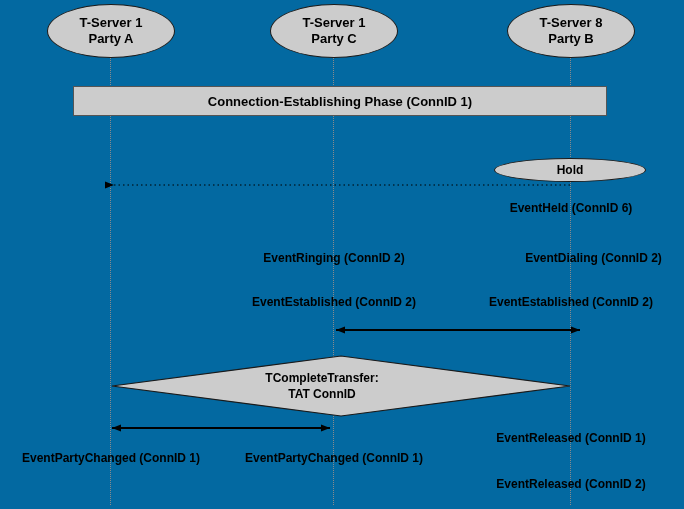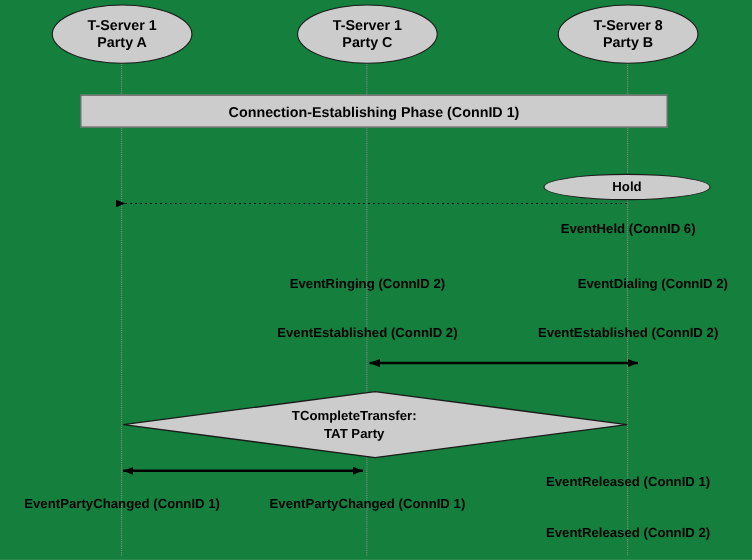--- a/index.html
+++ b/index.html
@@ -7,21 +7,21 @@
     padding: 0;
     background: #ffffff;
   }
   body {
     font-family: "Liberation Sans", sans-serif;
   }
   #diagram {
     position: relative;
     width: 684px;
     height: 509px;
-    background: #15803d;
+    background: #0369a1;
     overflow: hidden;
   }
   .lifeline {
     position: absolute;
     width: 0;
     border-left: 1px dotted #8a8a8a;
   }
   .actor {
     position: absolute;
     background: #cccccc;
@@ -140,21 +140,21 @@
 
     <polygon points="341,356 570,386 341,416 112,386" fill="#cccccc" stroke="#1a1a1a" stroke-width="1.2"></polygon>
 
     <line x1="336" y1="330" x2="580" y2="330" stroke="#000000" stroke-width="2.2" marker-start="url(#arrow-left)" marker-end="url(#arrow-right)"></line>
 
     <line x1="112" y1="428" x2="330" y2="428" stroke="#000000" stroke-width="2.2" marker-start="url(#arrow-left)" marker-end="url(#arrow-right)"></line>
   </svg>
 
   <div class="tat-text" style="left:322px; top:370px;">
     <div>TCompleteTransfer:</div>
-    <div>TAT Party</div>
+    <div>TAT ConnID</div>
   </div>
 
   <div class="label" style="left:571px; top:201px;">EventHeld (ConnID 6)</div>
   <div class="label" style="left:334px; top:251px;">EventRinging (ConnID 2)</div>
   <div class="label" style="left:571px; top:251px;padding-left:45px;">EventDialing (ConnID 2)</div>
   <div class="label" style="left:334px; top:295px;">EventEstablished (ConnID 2)</div>
   <div class="label" style="left:571px; top:295px;">EventEstablished (ConnID 2)</div>
   <div class="label" style="left:111px; top:451px;">EventPartyChanged (ConnID 1)</div>
   <div class="label" style="left:334px; top:451px;">EventPartyChanged (ConnID 1)</div>
   <div class="label" style="left:571px; top:431px;">EventReleased (ConnID 1)</div>

